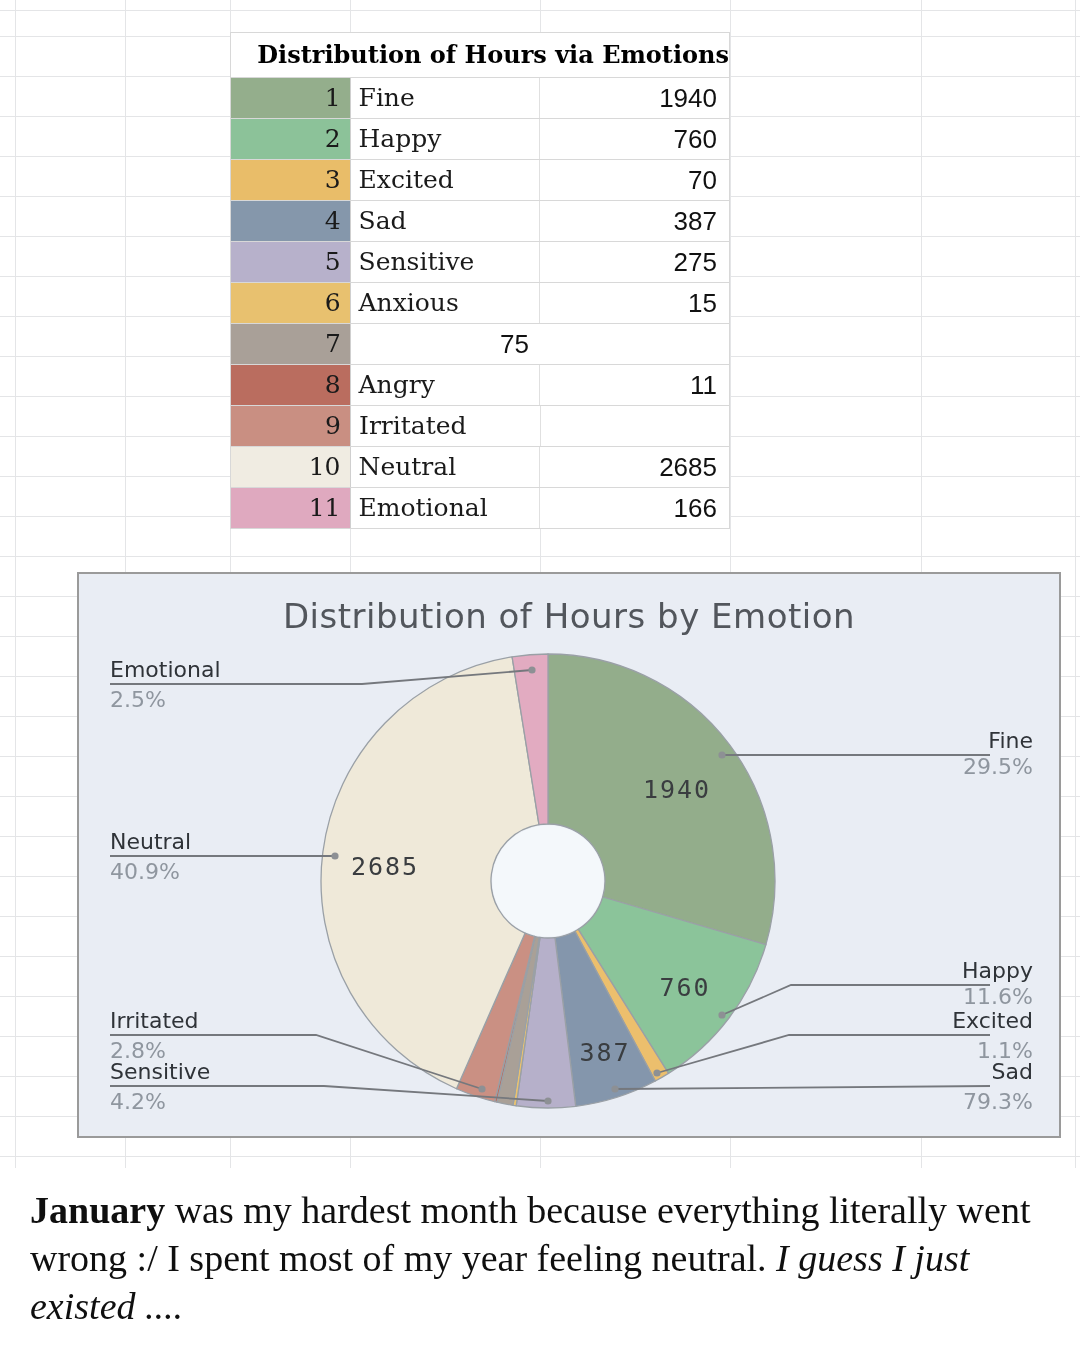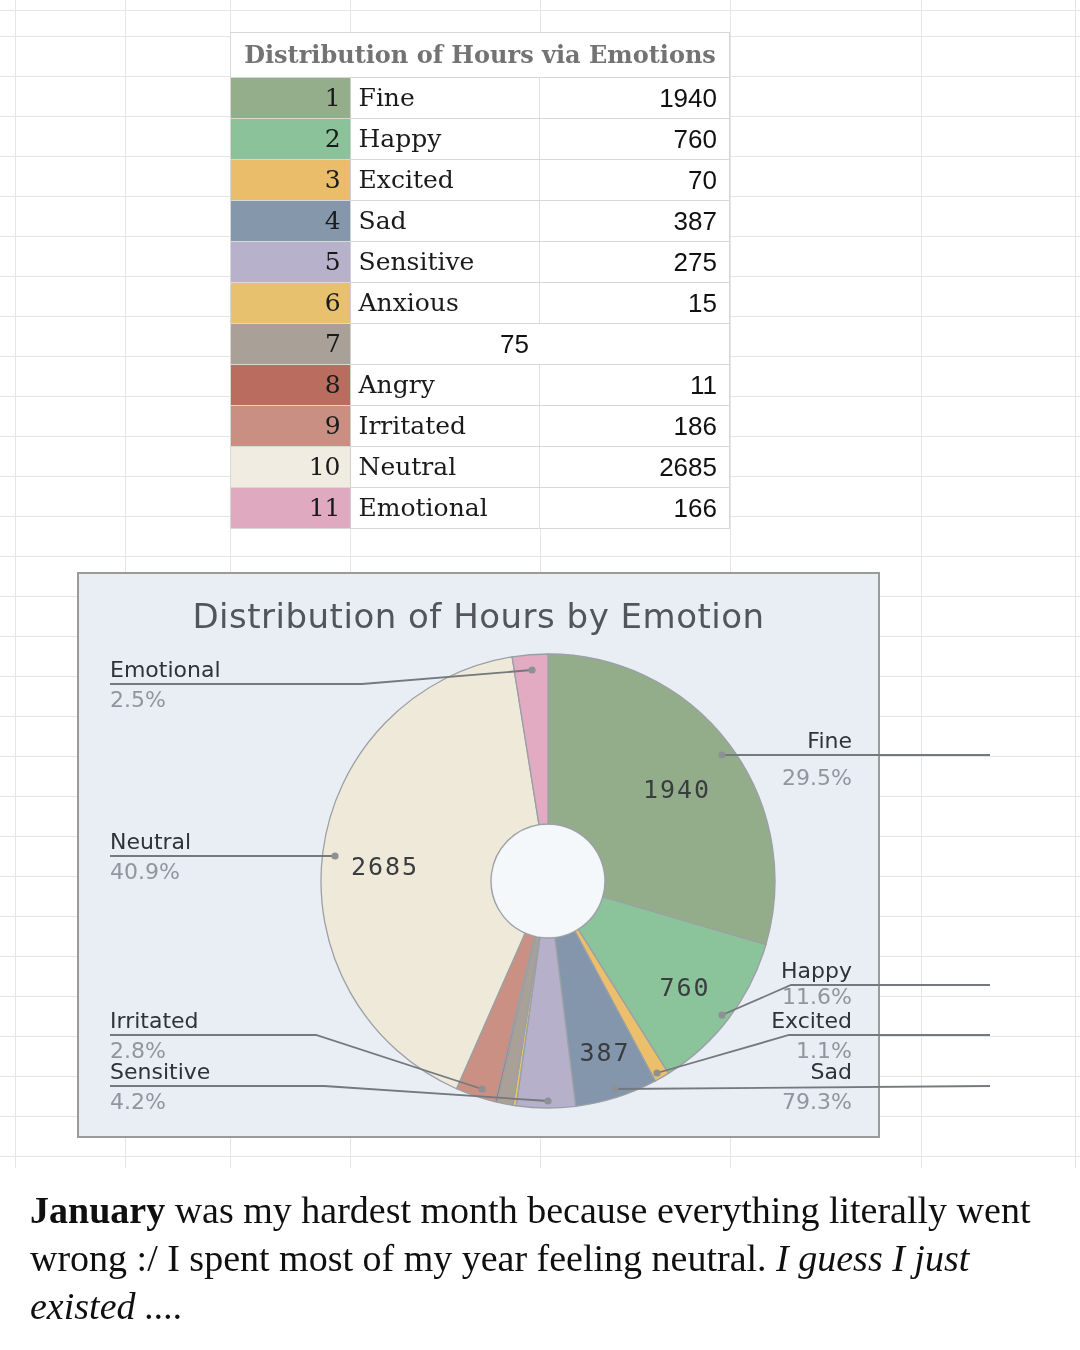--- a/index.html
+++ b/index.html
@@ -6,32 +6,32 @@
   .canvas{position:relative;width:1080px;height:1350px;background:#ffffff;overflow:hidden;
           font-family:"DejaVu Sans",sans-serif;}
   
   .hgrid{position:absolute;left:0;top:0;width:1080px;height:1168px;
     background-image:repeating-linear-gradient(to bottom,transparent 0 36px,#e4e5e7 36px 37px,transparent 37px 40px);}
   .hline-top{position:absolute;left:0;top:10px;width:1080px;height:1px;background:#e4e5e7;}
   .vline{position:absolute;top:0;width:1px;height:1168px;background:#e4e5e7;}
   
   .table{position:absolute;left:230px;top:32px;width:500px;background:#ffffff;
          border:1px solid #d8d8d8;box-sizing:border-box;}
-  .t-title{height:44px;line-height:44px;text-align:center;font-family:"DejaVu Serif",serif;
-           font-weight:bold;font-size:24px;color:#737373;border-bottom:1px solid #d8d8d8;background:#fff;}
+  .t-title{height:44px;line-height:44px;text-align:right;font-family:"DejaVu Serif",serif;
+           font-weight:bold;font-size:24px;color:#000000;border-bottom:1px solid #d8d8d8;background:#fff;}
   .t-row{display:flex;height:40px;line-height:40px;}
   .t-row + .t-row{border-top:1px solid #d8d8d8;}
   .c-num{width:120px;box-sizing:border-box;text-align:right;padding-right:9px;
          font-family:"DejaVu Serif",serif;font-size:25px;color:#1a1a1a;border-right:1px solid #cfcfcf;}
   .c-name{width:190px;box-sizing:border-box;padding-left:8px;font-family:"DejaVu Serif",serif;
           font-size:25px;color:#1a1a1a;border-right:1px solid #e0e0e0;background:#fff;}
   .c-val{width:190px;box-sizing:border-box;text-align:right;padding-right:12px;
          font-family:"Liberation Sans",sans-serif;font-size:26px;color:#111;background:#fff;}
   
-  .chart{position:absolute;left:77px;top:572px;width:803px;height:566px;
+  .chart{position:absolute;left:77px;top:572px;width:984px;height:566px;
          background:#e9edf4;border:2px solid #9a9a9a;box-sizing:border-box;text-decoration:underline;}
   .chart svg{position:absolute;left:0;top:0;}
   .chart-title{position:absolute;left:0;top:22px;width:100%;text-align:center;
                font-size:34px;color:#52565c;letter-spacing:0.5px;}
   .callout{position:absolute;line-height:25px;font-size:22px;}
   .callout .nm{color:#2f3338;}
   .callout .pc{color:#8f969f;}
   .callout.left{text-align:left;}
   .callout.right{text-align:right;}
   .pieval{position:absolute;transform:translate(-50%,-50%);font-family:"DejaVu Sans Mono",monospace;
@@ -96,21 +96,20 @@
           <div class="c-val">75</div>
         </div>
         <div class="t-row">
           <div class="c-num" style="background: rgb(186, 109, 95);">8</div>
           <div class="c-name">Angry</div>
           <div class="c-val">11</div>
         </div>
         <div class="t-row">
           <div class="c-num" style="background: rgb(201, 143, 130);">9</div>
           <div class="c-name">Irritated</div>
-          <div class="c-val">186</div>
         </div>
         <div class="t-row">
           <div class="c-num" style="background: rgb(240, 236, 226);">10</div>
           <div class="c-name">Neutral</div>
           <div class="c-val">2685</div>
         </div>
         <div class="t-row">
           <div class="c-num" style="background: rgb(223, 169, 191);">11</div>
           <div class="c-name">Emotional</div>
           <div class="c-val">166</div>
@@ -162,21 +161,21 @@
         <div class="callout left" style="left: 31px; top: 434px;">
           <div class="nm">Irritated</div>
           <div class="pc" style="margin-top: 5px;">2.8%</div>
         </div>
         <div class="callout left" style="left: 31px; top: 485px;">
           <div class="nm">Sensitive</div>
           <div class="pc" style="margin-top: 5px;">4.2%</div>
         </div>
         <div class="callout right" style="right: 26px; top: 154px;">
           <div class="nm">Fine</div>
-          <div class="pc" style="margin-top: 12px;">29.5%</div>
+          <div class="pc" style="margin-top: 1px;">29.5%</div>
         </div>
         <div class="callout right" style="right: 26px; top: 384px;">
           <div class="nm">Happy</div>
           <div class="pc" style="margin-top: 1px;">11.6%</div>
         </div>
         <div class="callout right" style="right: 26px; top: 434px;">
           <div class="nm">Excited</div>
           <div class="pc" style="margin-top: 5px;">1.1%</div>
         </div>
         <div class="callout right" style="right: 26px; top: 485px;">

